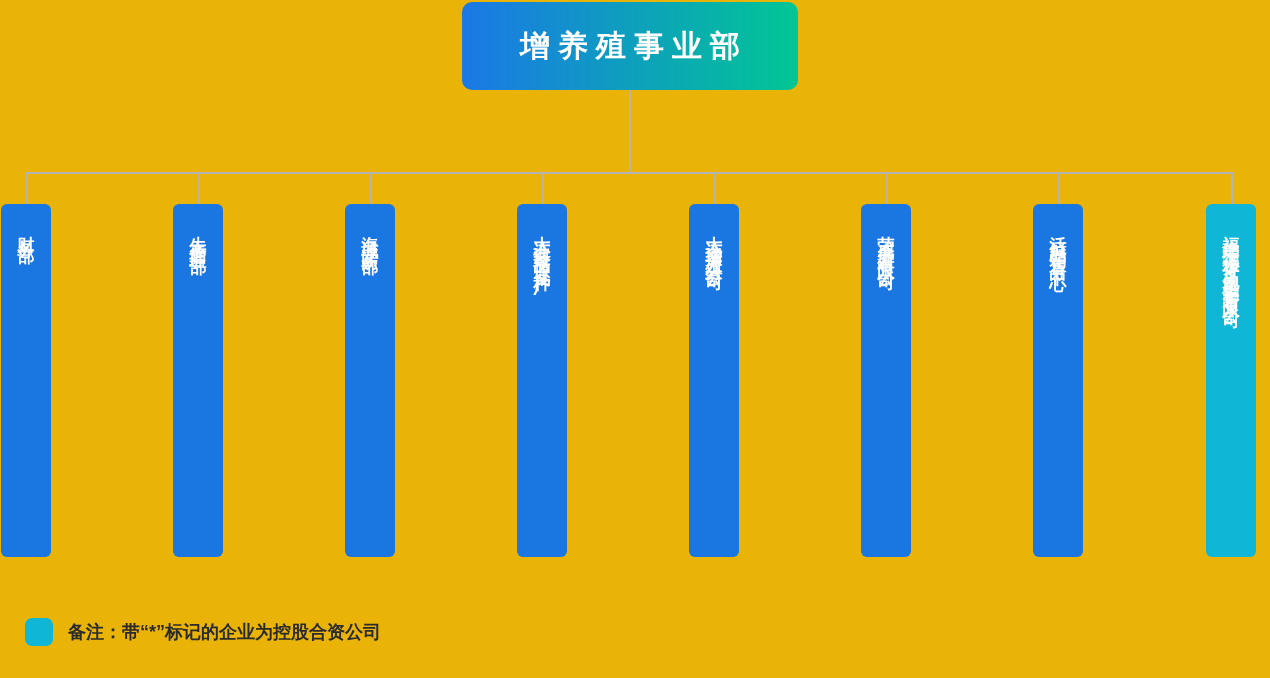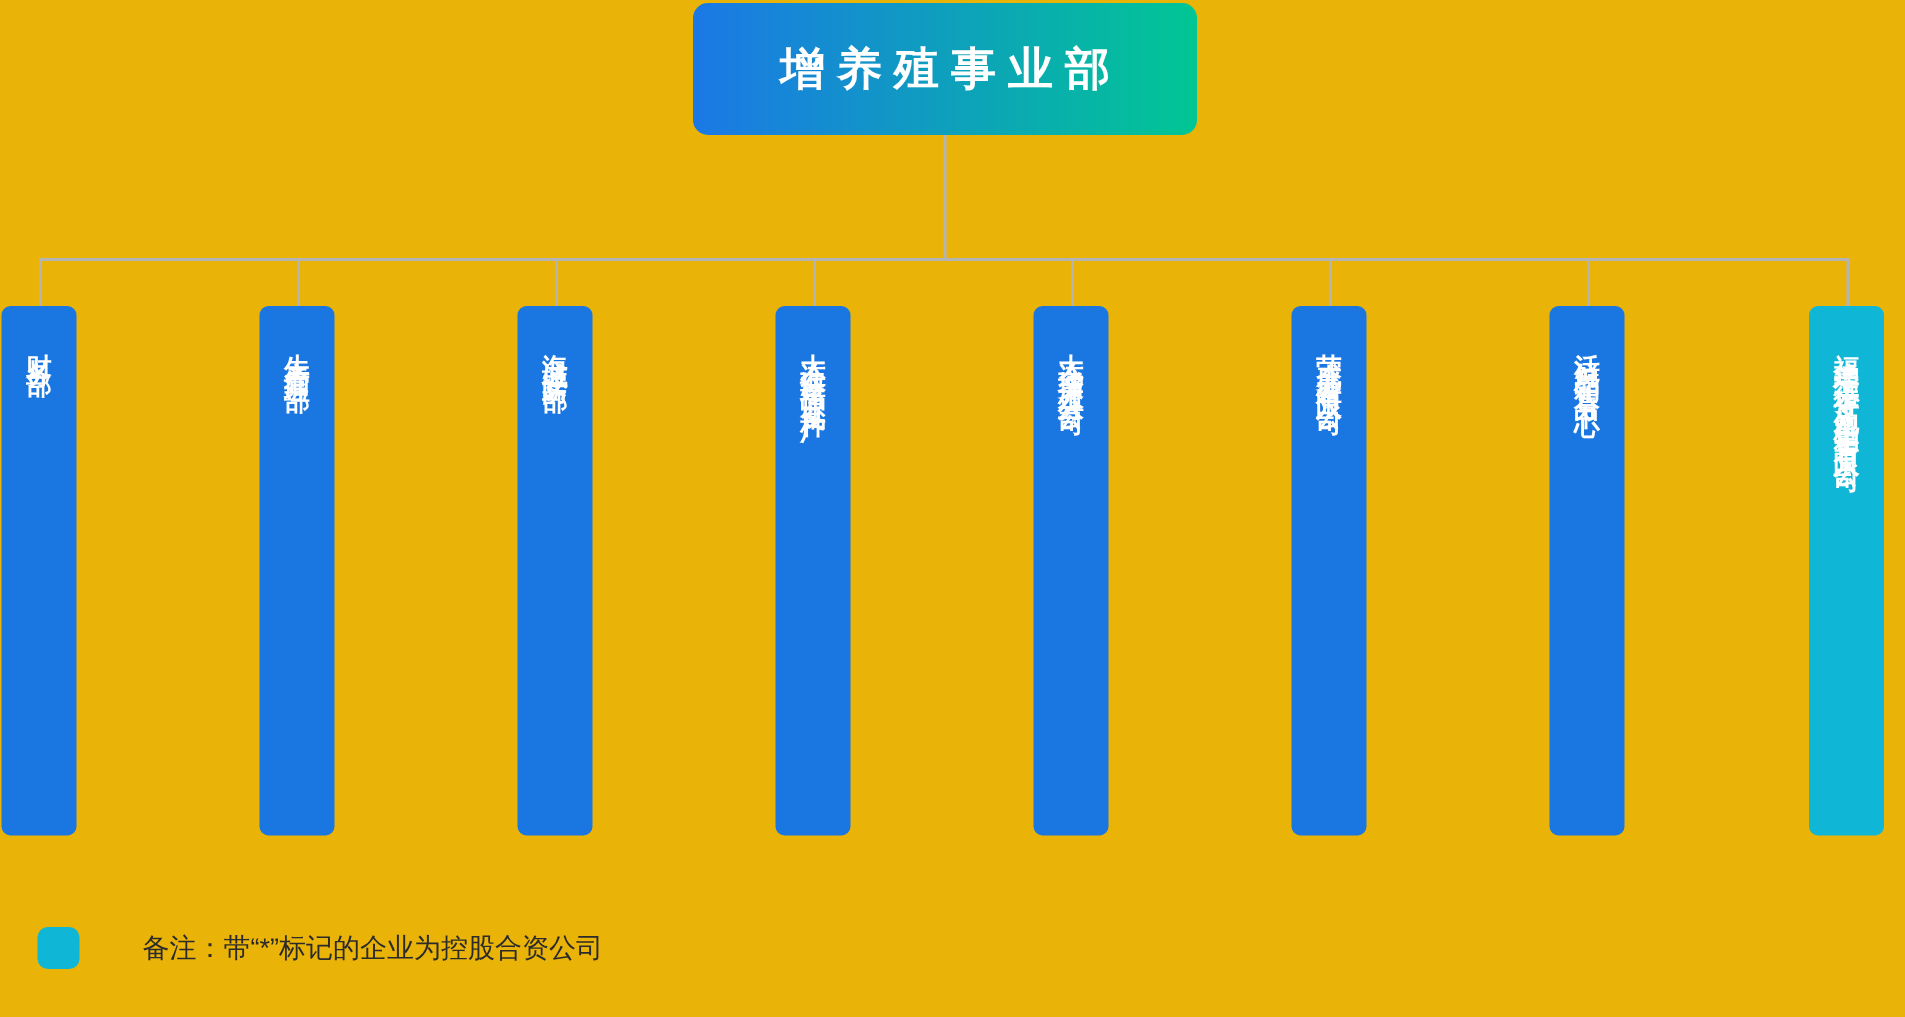--- a/index.html
+++ b/index.html
@@ -46,23 +46,22 @@
     letter-spacing:5.5px;line-height:1;
     white-space:nowrap;
   }
   
   .legend-swatch{
     position:absolute;left:25px;top:618px;width:28px;height:28px;
     border-radius:7px;background:var(--node-cyan,#0fb6d6);
   }
   .legend-note{
     position:absolute;left:68px;top:618px;height:28px;line-height:28px;
-    font-size:18px;font-weight:400;color:var(--note-text,#2b2b2b);
+    font-size:18px;font-weight:700;color:var(--note-text,#2b2b2b);
     white-space:nowrap;
-    margin-left:27px;
   }
 </style>
 </head>
 <body>
 
 <div class="canvas">
 
   <div class="root-node">
     <span class="root-label">增养殖事业部</span>
   </div>

